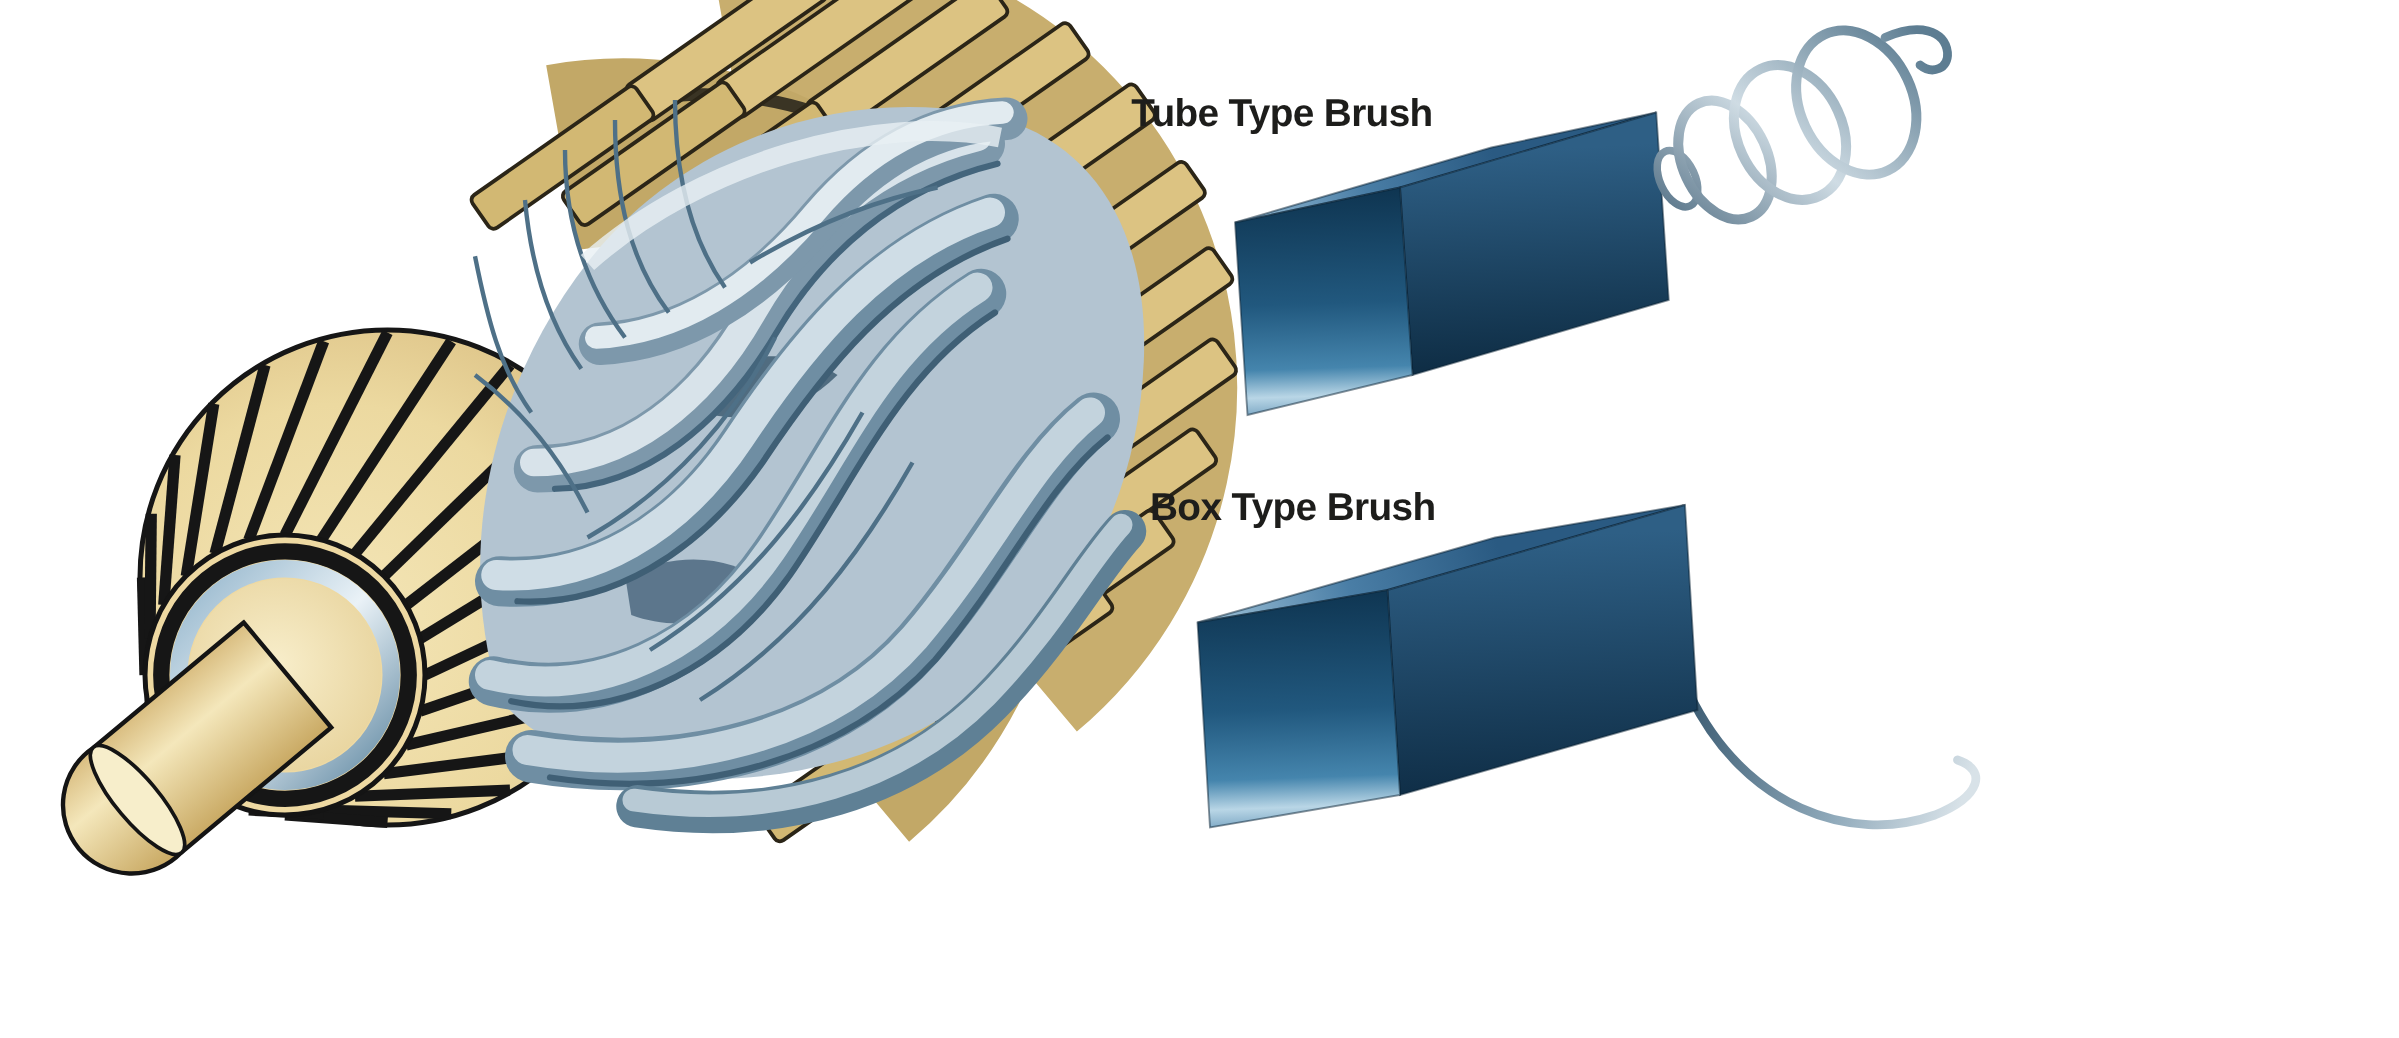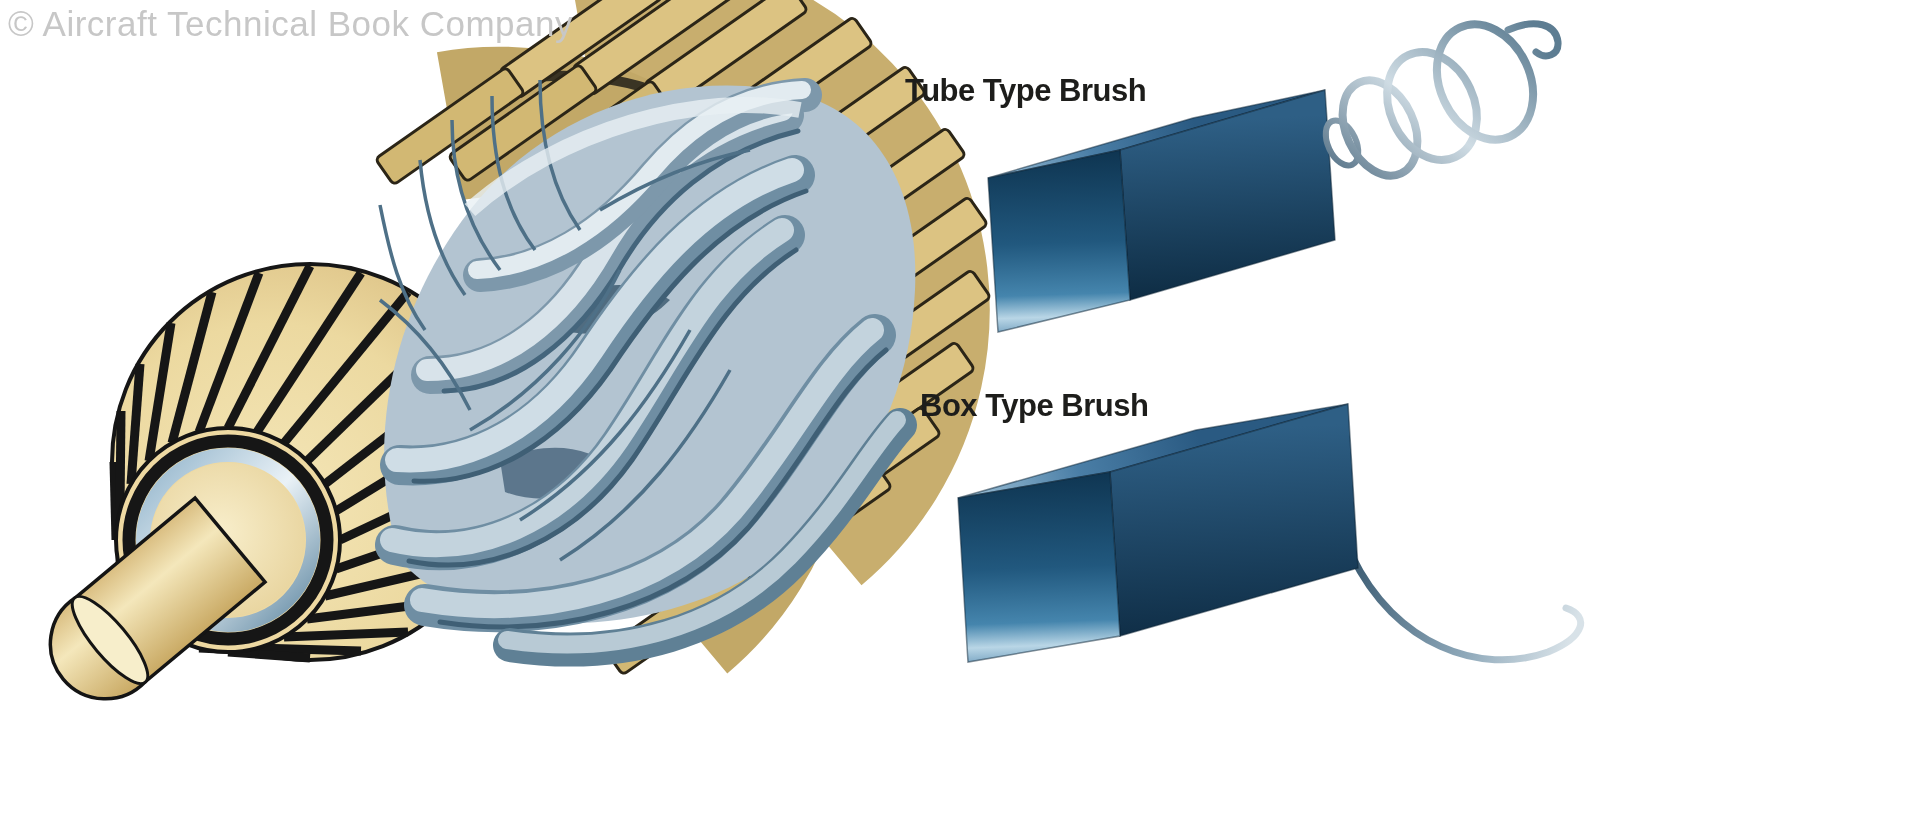--- a/index.html
+++ b/index.html
@@ -240,17 +240,16 @@
     <g>
       <path d="M 1352 556 C 1395 645 1480 676 1548 652 C 1585 637 1590 616 1566 608" fill="none" stroke="url(#wireGrad)" stroke-width="7" stroke-linecap="round"></path>
       <g stroke="#0a2234" stroke-width="1.5" stroke-opacity="0.5">
         <path d="M 958 498 L 1110 472 L 1348 404 L 1196 430 Z" fill="url(#bbTop)"></path>
         <path d="M 1110 472 L 1348 404 L 1358 568 L 1120 636 Z" fill="url(#bbSide)"></path>
         <path d="M 958 498 L 1110 472 L 1120 636 L 968 662 Z" fill="url(#bbFront)"></path>
       </g>
     </g>
   </svg>
 
-  <div class="watermark">© Aircraft Technical Book Company</div>
   <div id="tube-label" class="brush-label">Tube Type Brush</div>
   <div id="box-label" class="brush-label">Box Type Brush</div>
 
 </div>
 
 </body></html>

